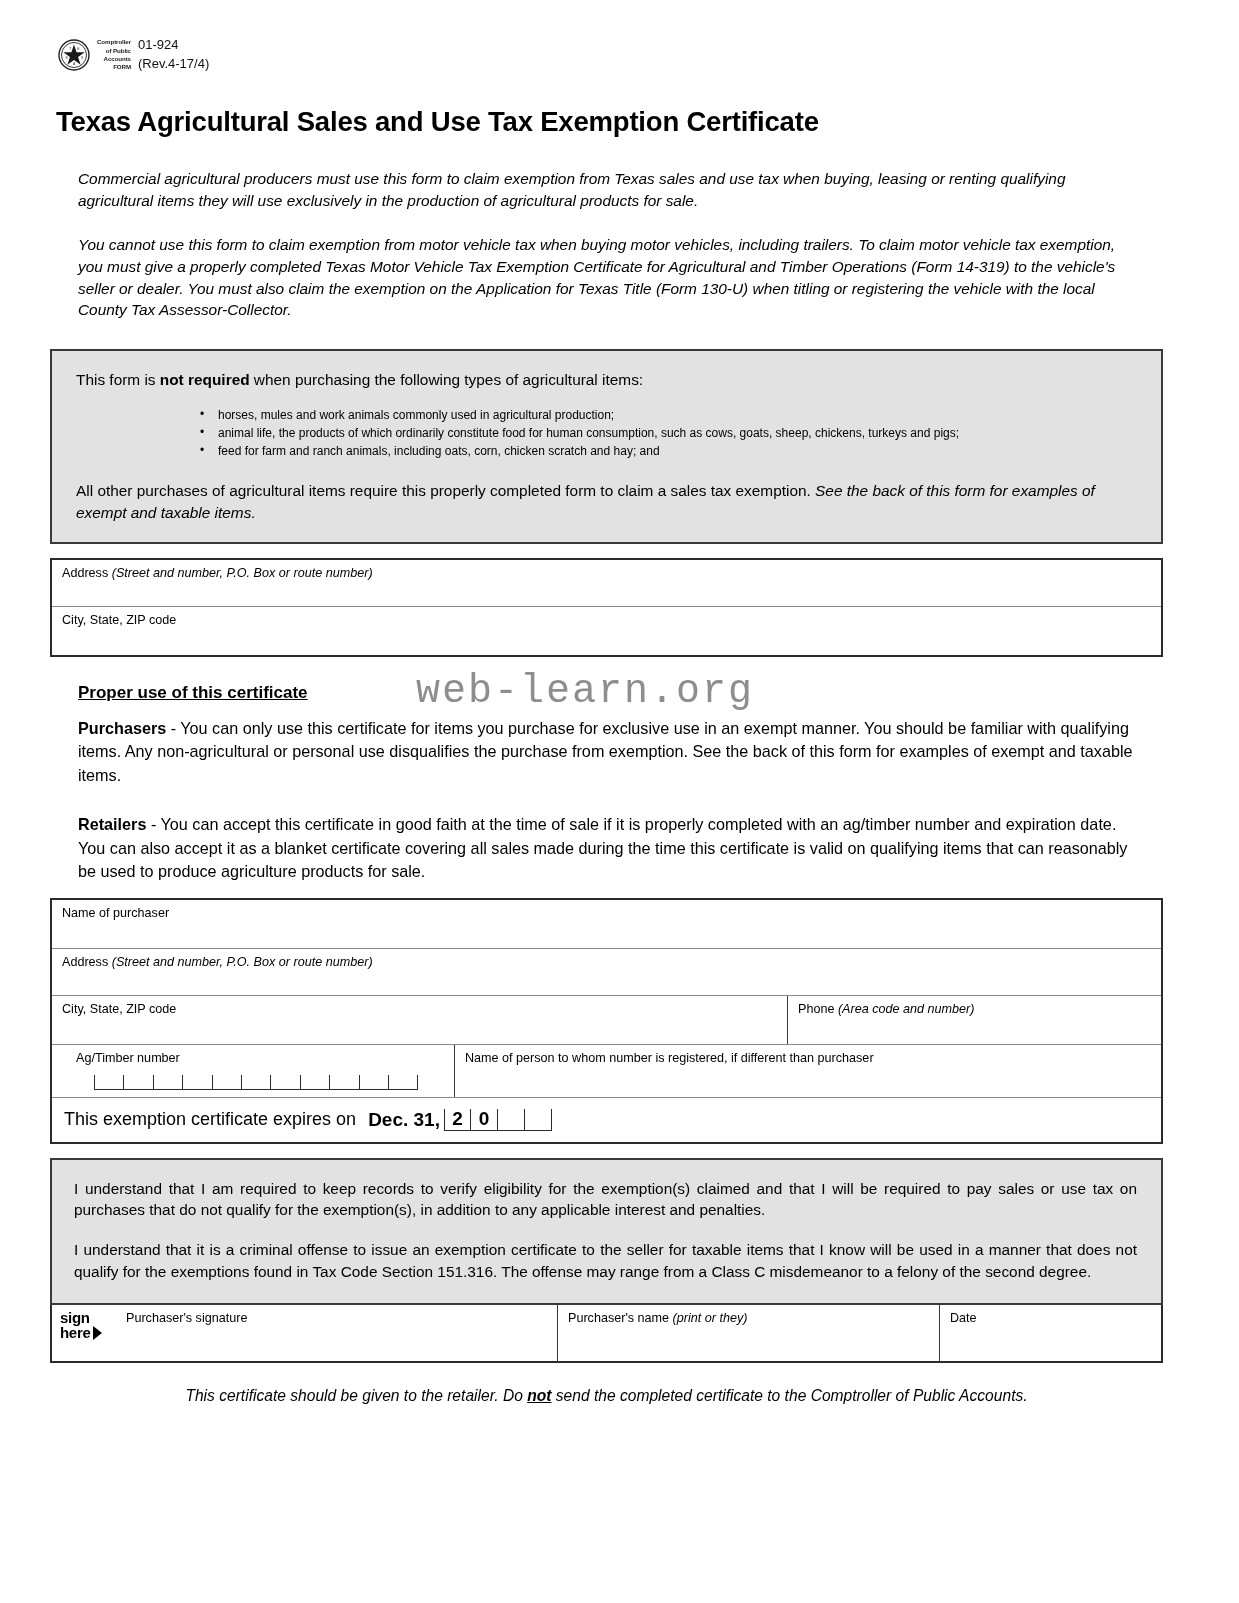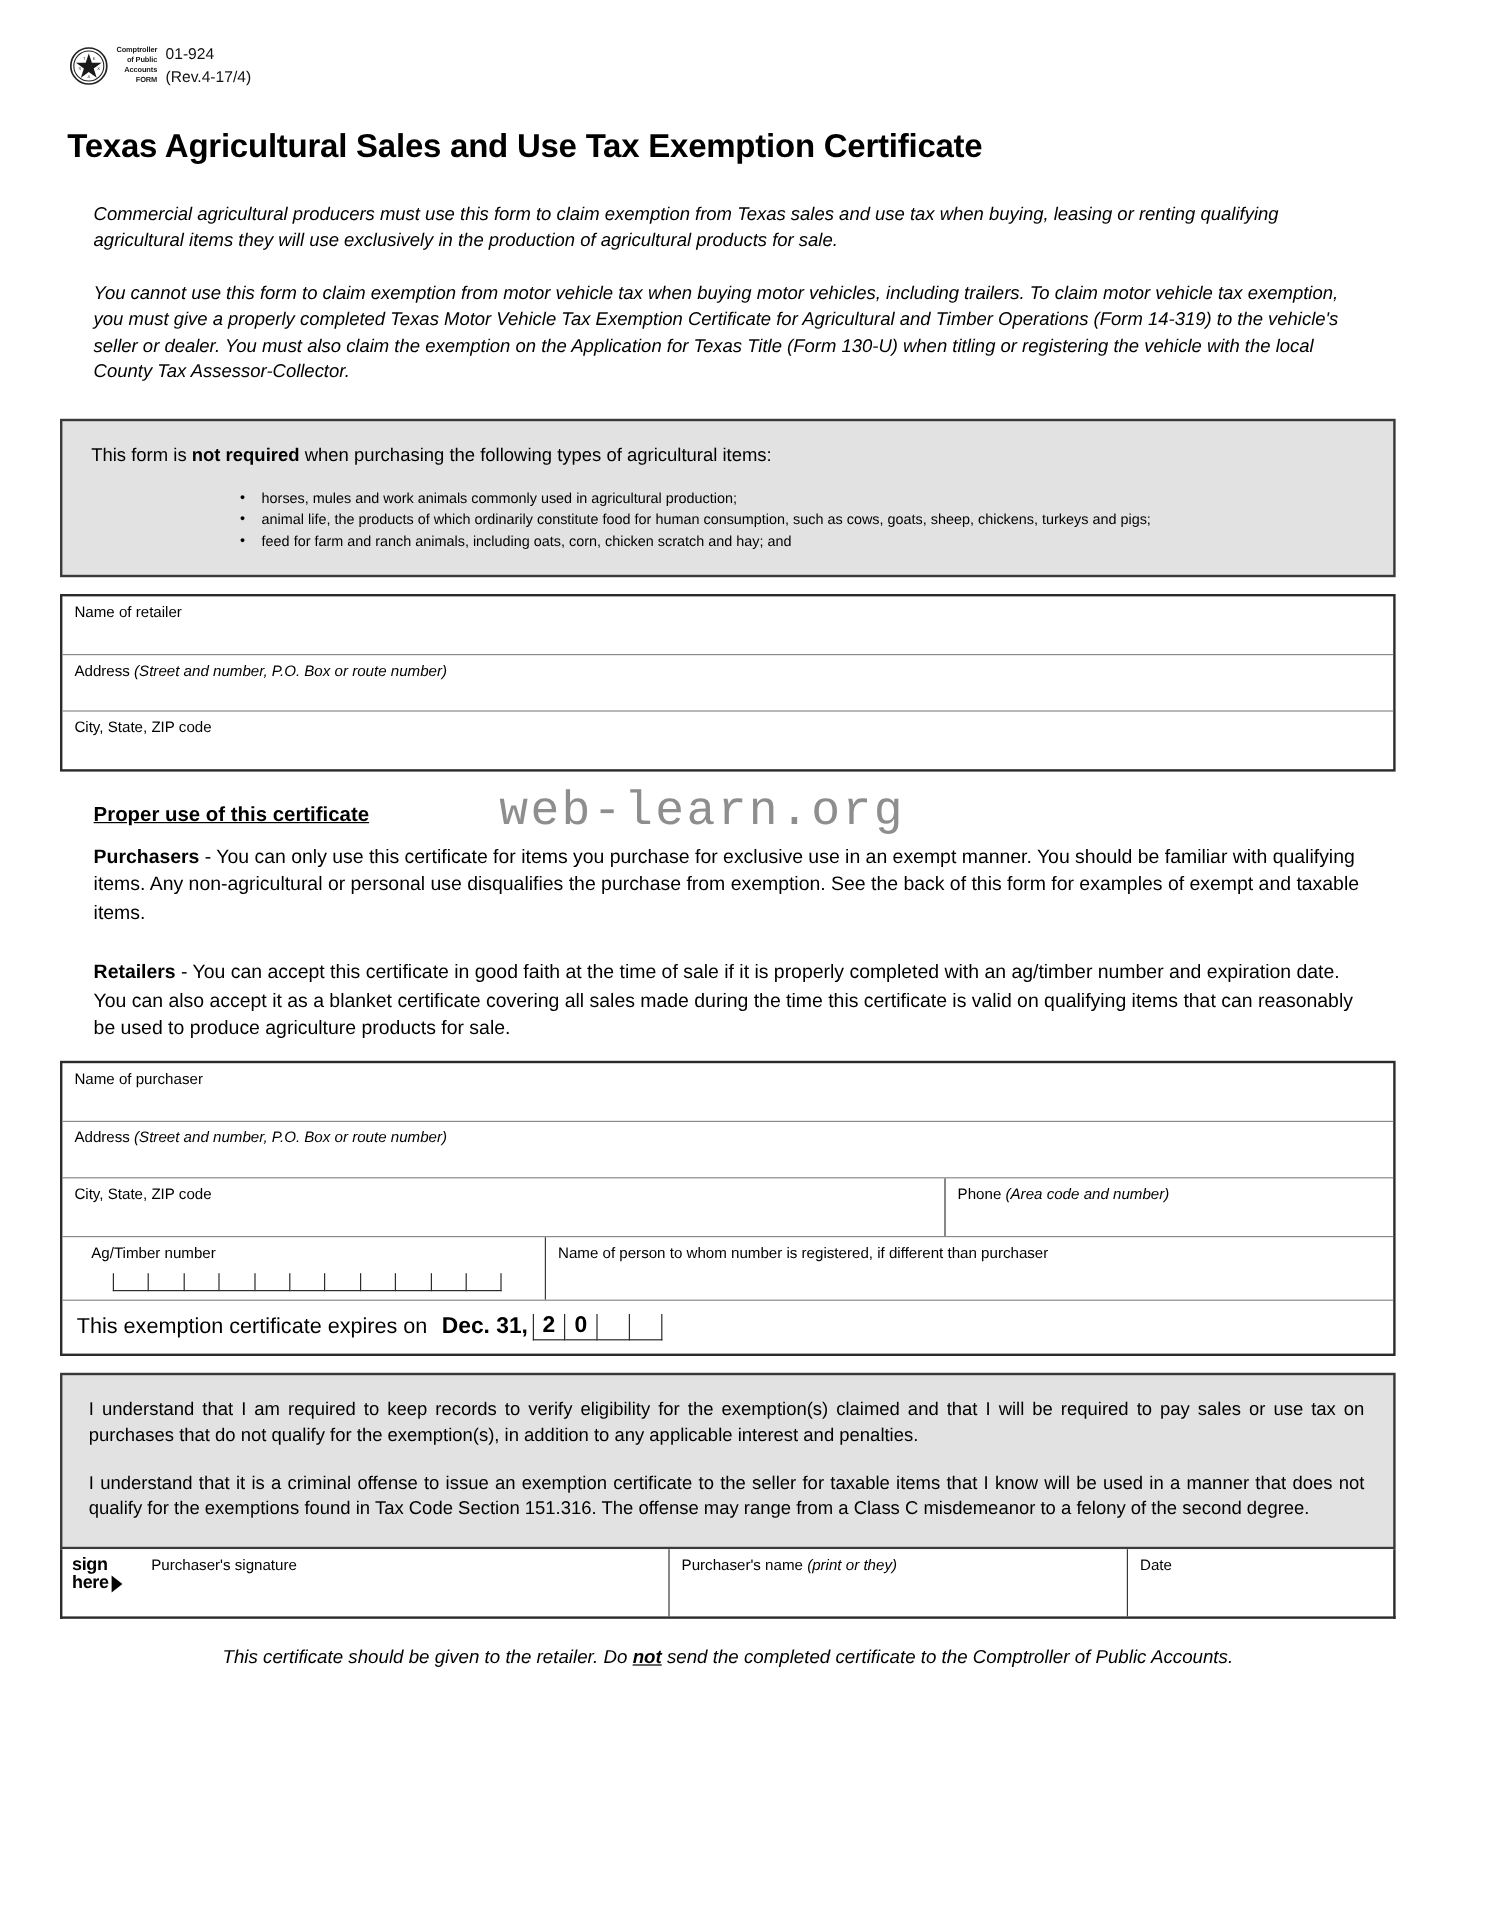--- a/index.html
+++ b/index.html
@@ -346,28 +346,26 @@
 
   <div class="notice-box">
     <div class="notice-lead">
       <span>This form is </span><b>not required</b><span> when purchasing the following types of agricultural items:</span>
     </div>
     <ul class="notice-list">
       <li>horses, mules and work animals commonly used in agricultural production;</li>
       <li>animal life, the products of which ordinarily constitute food for human consumption, such as cows, goats, sheep, chickens, turkeys and pigs;</li>
       <li>feed for farm and ranch animals, including oats, corn, chicken scratch and hay; and</li>
     </ul>
+    <div class="notice-foot">
+      <span>All other purchases of agricultural items require this properly completed form to claim a sales tax exemption. </span><i>See the back of this form for examples of exempt and taxable items.</i>
+    </div>
   </div>
 
   <div class="fieldset-box">
-    <div class="frow">
-      <div class="fcell h48">
-        <div class="flabel">Name of retailer</div>
-      </div>
-    </div>
     <div class="frow">
       <div class="fcell h46">
         <div class="flabel"><span>Address </span><i>(Street and number, P.O. Box or route number)</i></div>
       </div>
     </div>
     <div class="frow">
       <div class="fcell h48">
         <div class="flabel">City, State, ZIP code</div>
       </div>
     </div>

